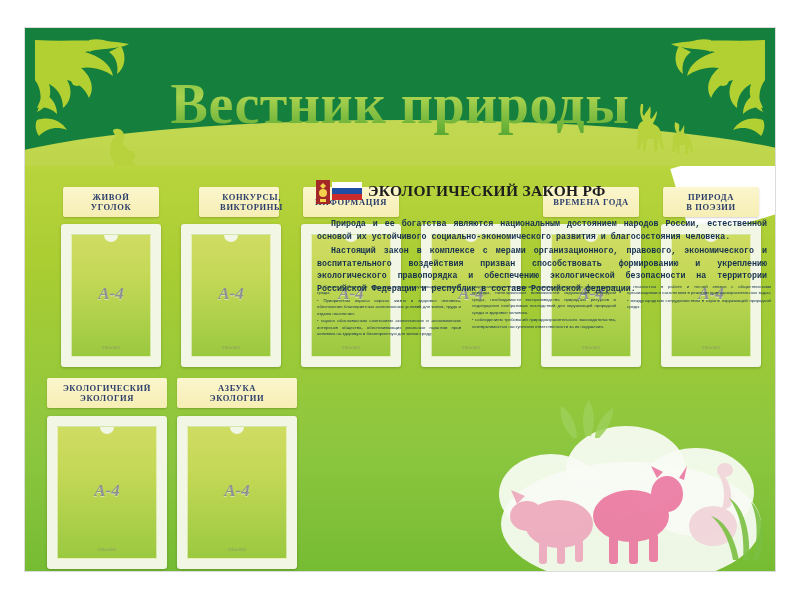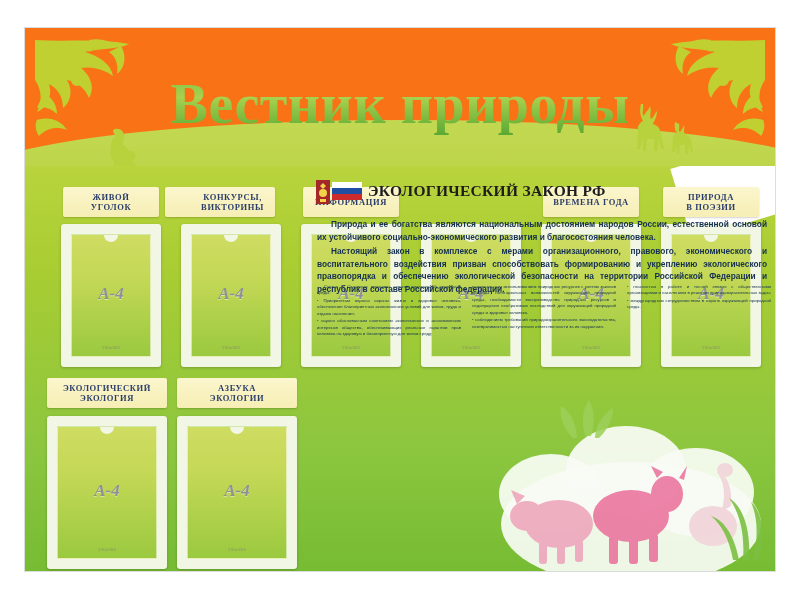--- a/index.html
+++ b/index.html
@@ -11,21 +11,21 @@
   .board{
     position:absolute;left:25px;top:28px;width:750px;height:543px;
     background:#ffffff;
     box-shadow:0 0 0 1px #dcdcdc;
     overflow:hidden;
   }
 
   
   .header{
     position:absolute;left:0;top:0;width:750px;height:145px;
-    background:#f97316;overflow:hidden;
+    background:#15803d;overflow:hidden;
   }
   .hill{
     position:absolute;left:-60px;top:92px;width:880px;height:240px;
     background:linear-gradient(180deg,#c3d852 0%,#b6d23f 45%,#a8cc35 100%);
     border-radius:50% 50% 0 0 / 60px 60px 0 0;
   }
   .orn{position:absolute;width:110px;height:110px;opacity:.95;}
   .orn.tl{left:4px;top:6px;}
   .orn.tr{right:4px;top:6px;transform:scaleX(-1);}
   .title{
@@ -106,21 +106,21 @@
     position:absolute;width:46px;height:26px;
   }
   .law-title{
     position:absolute;
     font-family:"Liberation Serif", serif;
     font-weight:700;font-size:15.5px;letter-spacing:.3px;
     color:#1d1d1d;white-space:nowrap;
   }
   .law-body{
     position:absolute;left:292px;top:52px;width:450px;
-    font-family:Liberation Sans, sans-serif;
+    font-family:Liberation Mono, monospace;
     font-size:8.3px;line-height:1.55;font-weight:700;color:#15304e;
     text-align:justify;
   }
   .law-body p{margin:0 0 1px 0;text-indent:14px;}
 
   .cols{
     position:absolute;left:292px;top:118px;width:455px;
     display:flex;gap:11px;
   }
   .col{
@@ -191,21 +191,21 @@
 
   <div class="body-green">
     <div class="corner-white"></div>
 
     <div class="tab" style="left:38px;top:21px;width:96px;">
       <div>
         <span>ЖИВОЙ</span>
         <span class="l2">УГОЛОК</span>
       </div>
     </div>
-    <div class="tab" style="left:140px;top:21px;width:110px;padding-left:28px;">
+    <div class="tab" style="left:174px;top:21px;width:80px;padding-left:28px;">
       <div>
         <span>КОНКУРСЫ,</span>
         <span class="l2">ВИКТОРИНЫ</span>
       </div>
     </div>
     <div class="tab" style="left:278px;top:21px;width:96px;">
       <div>
         <span>ИНФОРМАЦИЯ</span>
         <span class="l2"></span>
       </div>

